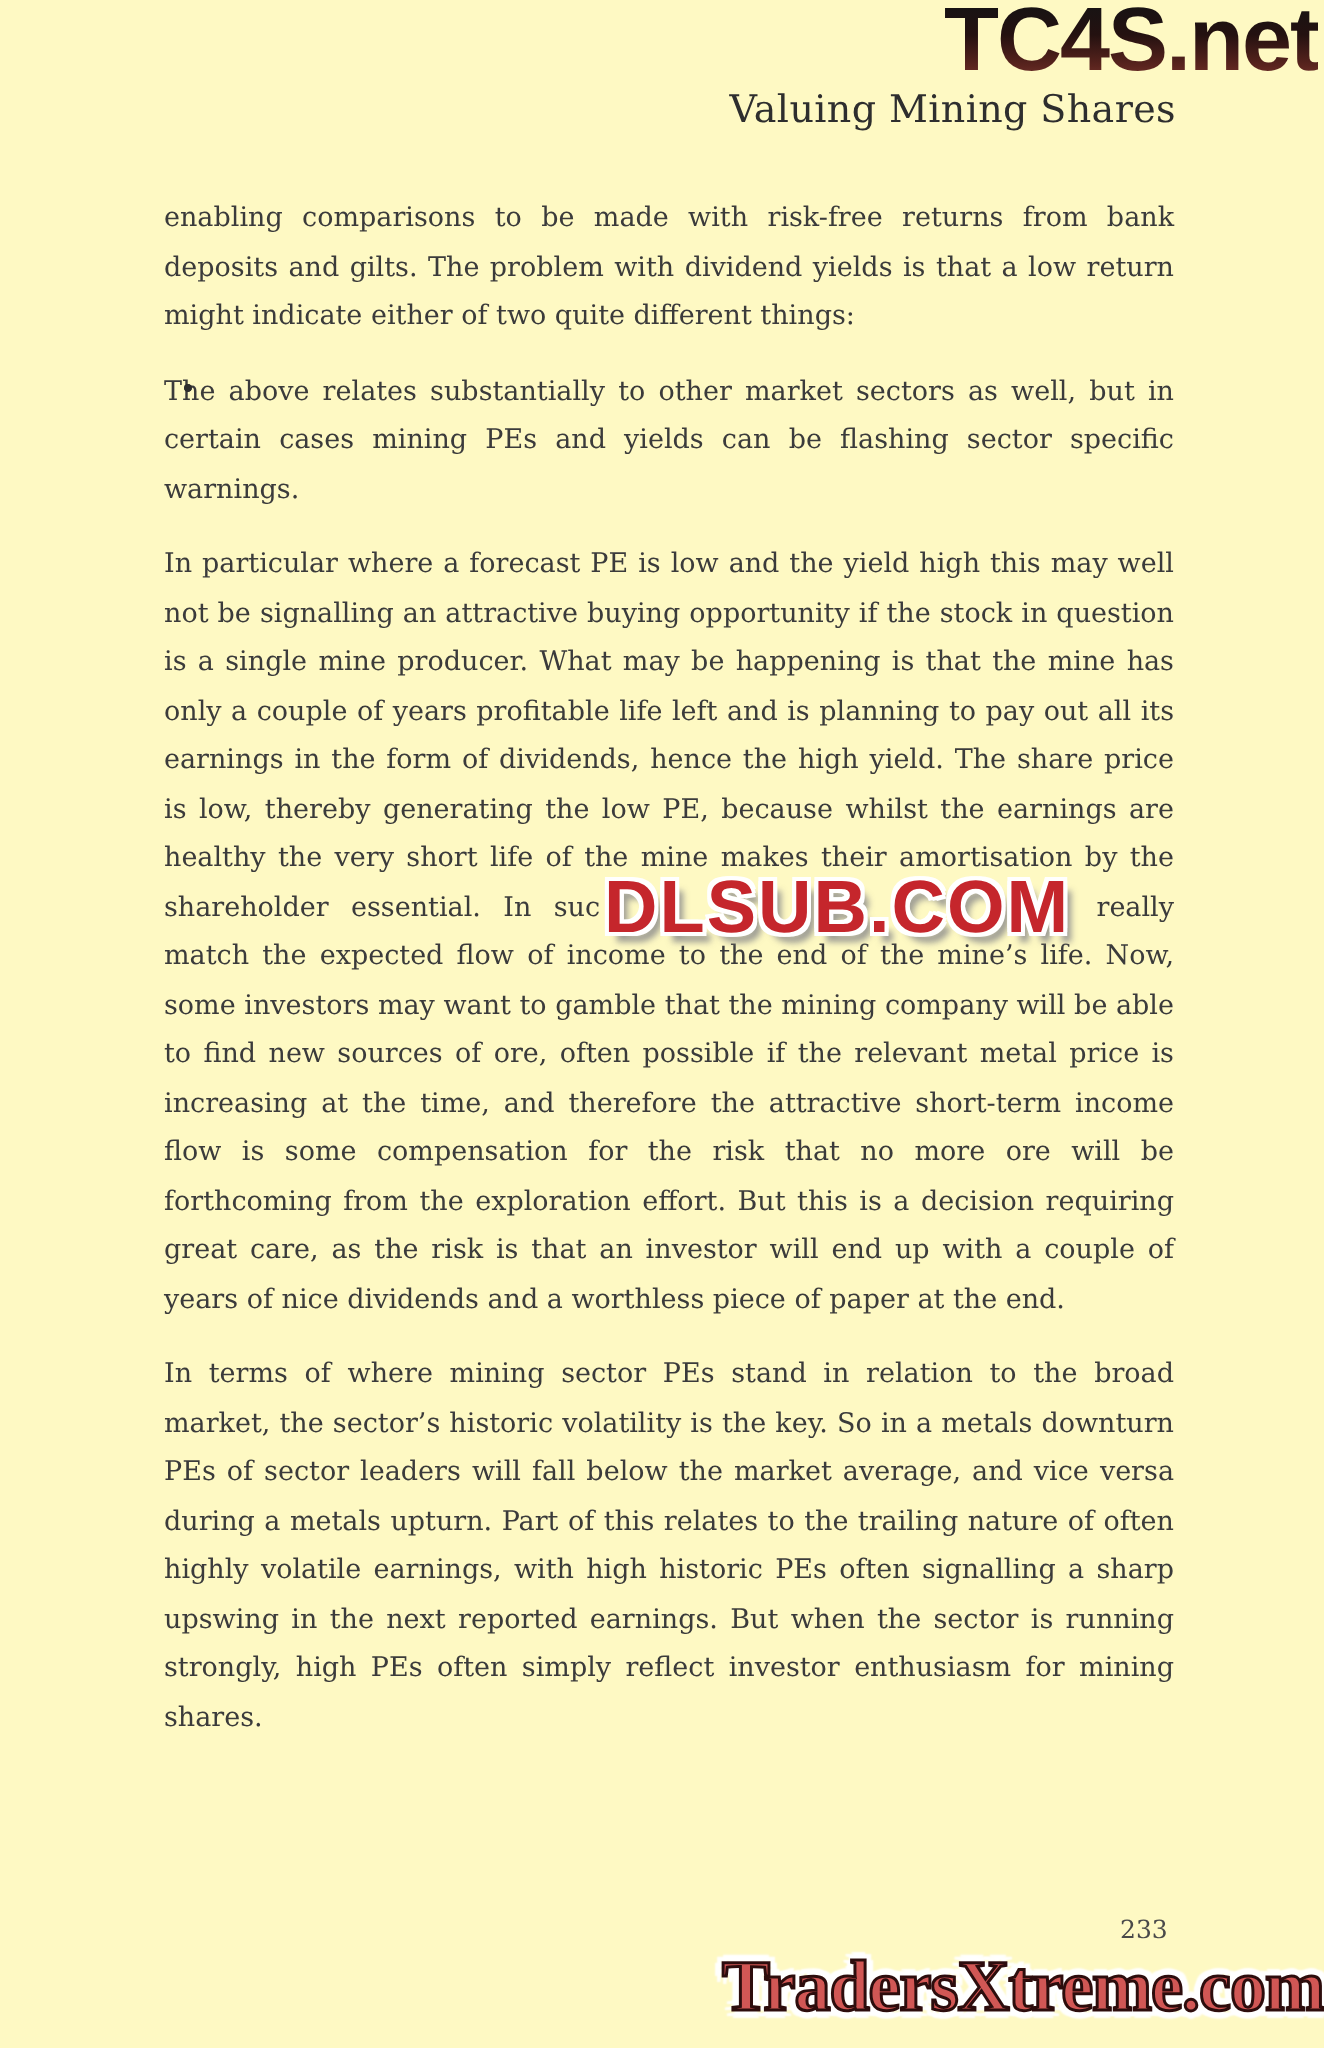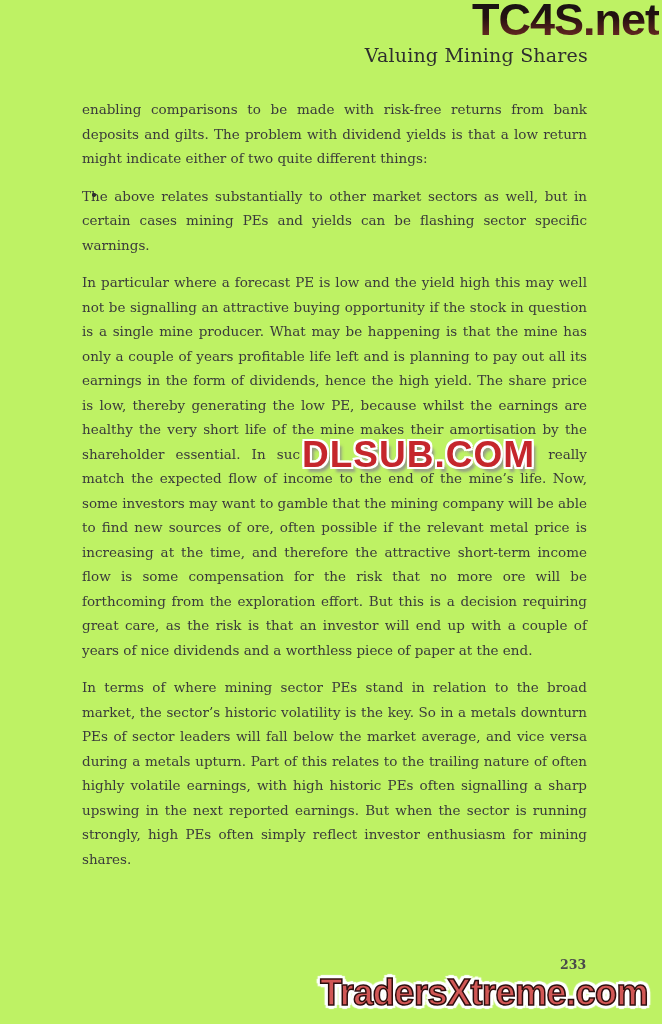--- a/index.html
+++ b/index.html
@@ -5,21 +5,21 @@
   html,body { margin:0; padding:0; }
   body {
     width:662px; height:1024px;
     background:#ffffff;
     position:relative;
     overflow:hidden;
     font-family:"DejaVu Serif", serif;
   }
   .page {
     position:absolute; inset:0;
-    background:#bef264;
+    background:#fef9c3;
     color:#3b3b3b;
   }
 
   
   .logo {
     position:absolute; top:-6px; right:3px;
     font-family:"Liberation Sans", sans-serif;
     font-weight:700;
     font-size:45px;
     letter-spacing:-1px;
@@ -75,39 +75,39 @@
     text-shadow:
       -2px -2px 0 #ffffff, 2px -2px 0 #ffffff,
       -2px  2px 0 #ffffff, 2px  2px 0 #ffffff,
        0   -2px 0 #ffffff, 0    2px 0 #ffffff,
       -2px  0   0 #ffffff, 2px  0   0 #ffffff,
        4px  5px 3px rgba(140,140,140,0.85);
   }
 
   
   .wm-bottom {
-    position:absolute; right:14px; bottom:10px;
-    font-family:Liberation Sans, sans-serif;
+    position:absolute; right:0; bottom:10px;
+    font-family:Liberation Serif, serif;
     font-weight:700;
     font-size:36px;
     letter-spacing:-0.5px;
     color:#d15755;
     -webkit-text-stroke:1.5px #2d0d0d;
     white-space:nowrap;
     z-index:4;
     text-shadow:
       -3px -3px 1px #ffffff, 3px -3px 1px #ffffff,
       -3px  3px 1px #ffffff, 3px  3px 1px #ffffff,
        0   -4px 1px #ffffff, 0    4px 1px #ffffff,
       -4px  0   1px #ffffff, 4px  0   1px #ffffff;
   }
 
   .page-number {
     position:absolute; left:560px; top:957px;
-    font-size:12.5px; color:#4a4a4a;font-weight:bold;
+    font-size:12.5px; color:#4a4a4a;
   }
 </style>
 </head>
 <body>
 
 <div class="page">
 
   <div class="logo">TC4S.net</div>
 
   <div class="running-title">Valuing Mining Shares</div>

